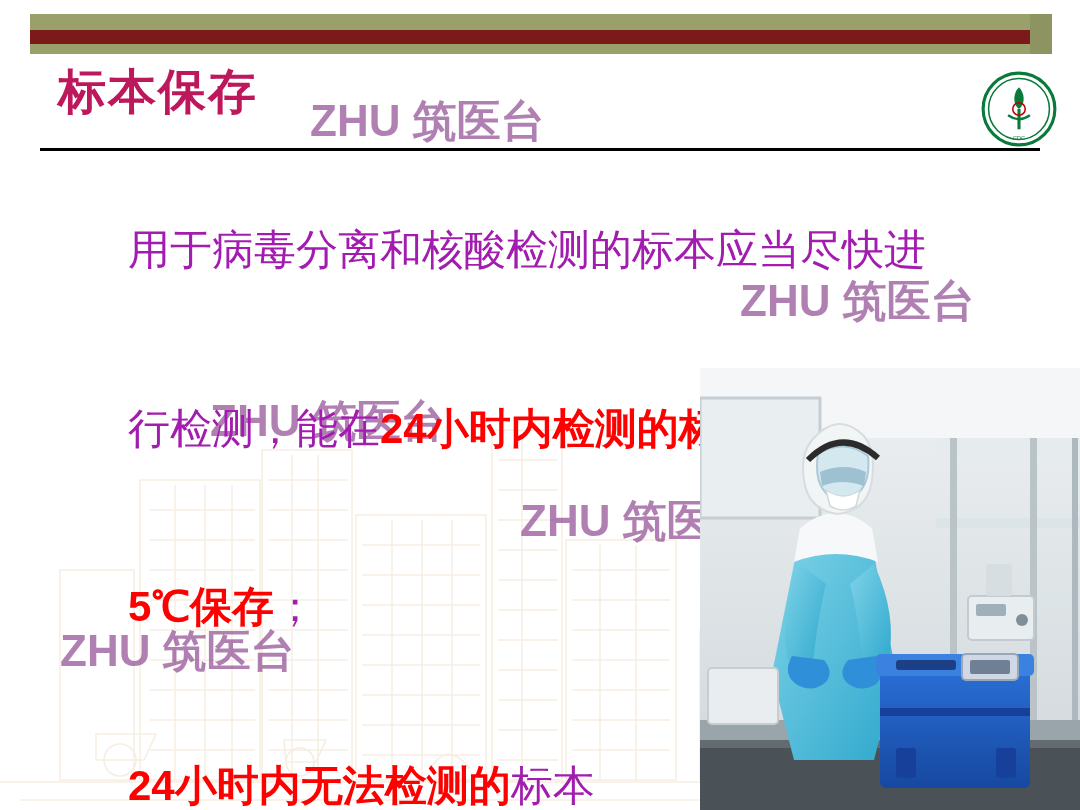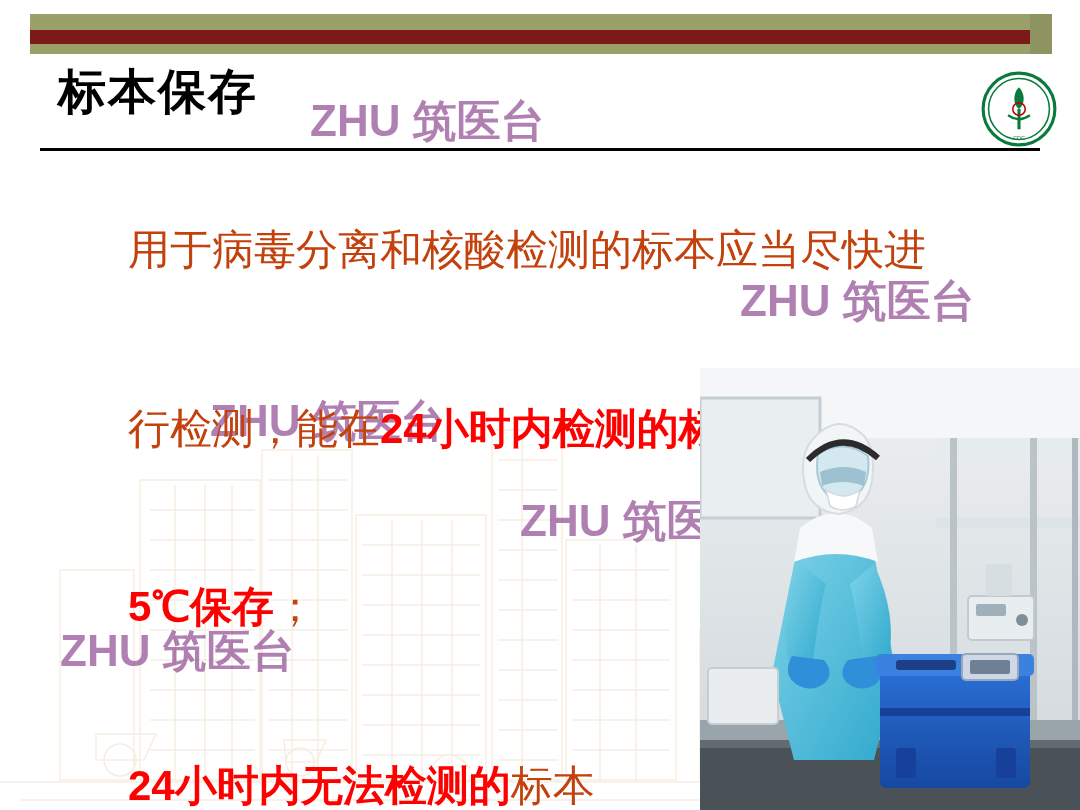--- a/index.html
+++ b/index.html
@@ -81,21 +81,21 @@
   .wm4 { left: 60px;  top: 600px; font-size: 44px; }
   .wm5 { left: 520px; top: 470px; font-size: 44px; }
 
   
   .title {
     position: absolute;
     left: 58px;
     top: 66px;
     font-size: 48px;
     font-weight: bold;
-    color: #000000;
+    color: #be185d;
     letter-spacing: 2px;
     line-height: 1.1;
   }
   .title-rule {
     position: absolute;
     left: 40px;
     top: 148px;
     width: 1000px;
     height: 3px;
     background: #000000;
@@ -119,21 +119,21 @@
     color: #000000;
     font-family: "Liberation Sans", sans-serif;
   }
   .line {
     font-size: 40px;
     line-height: 1.42;
     white-space: pre-wrap;
   }
   .big { font-size: 42px; }
   .red { color: #ff0000; font-weight: bold; }
-  .blk { color: #c2410c; text-align: right; }
+  .blk { color: #a21caf; text-align: right; }
 
   
   .photo {
     position: absolute;
     left: 700px;
     top: 368px;
     width: 380px;
     height: 442px;
     overflow: hidden;
   }

